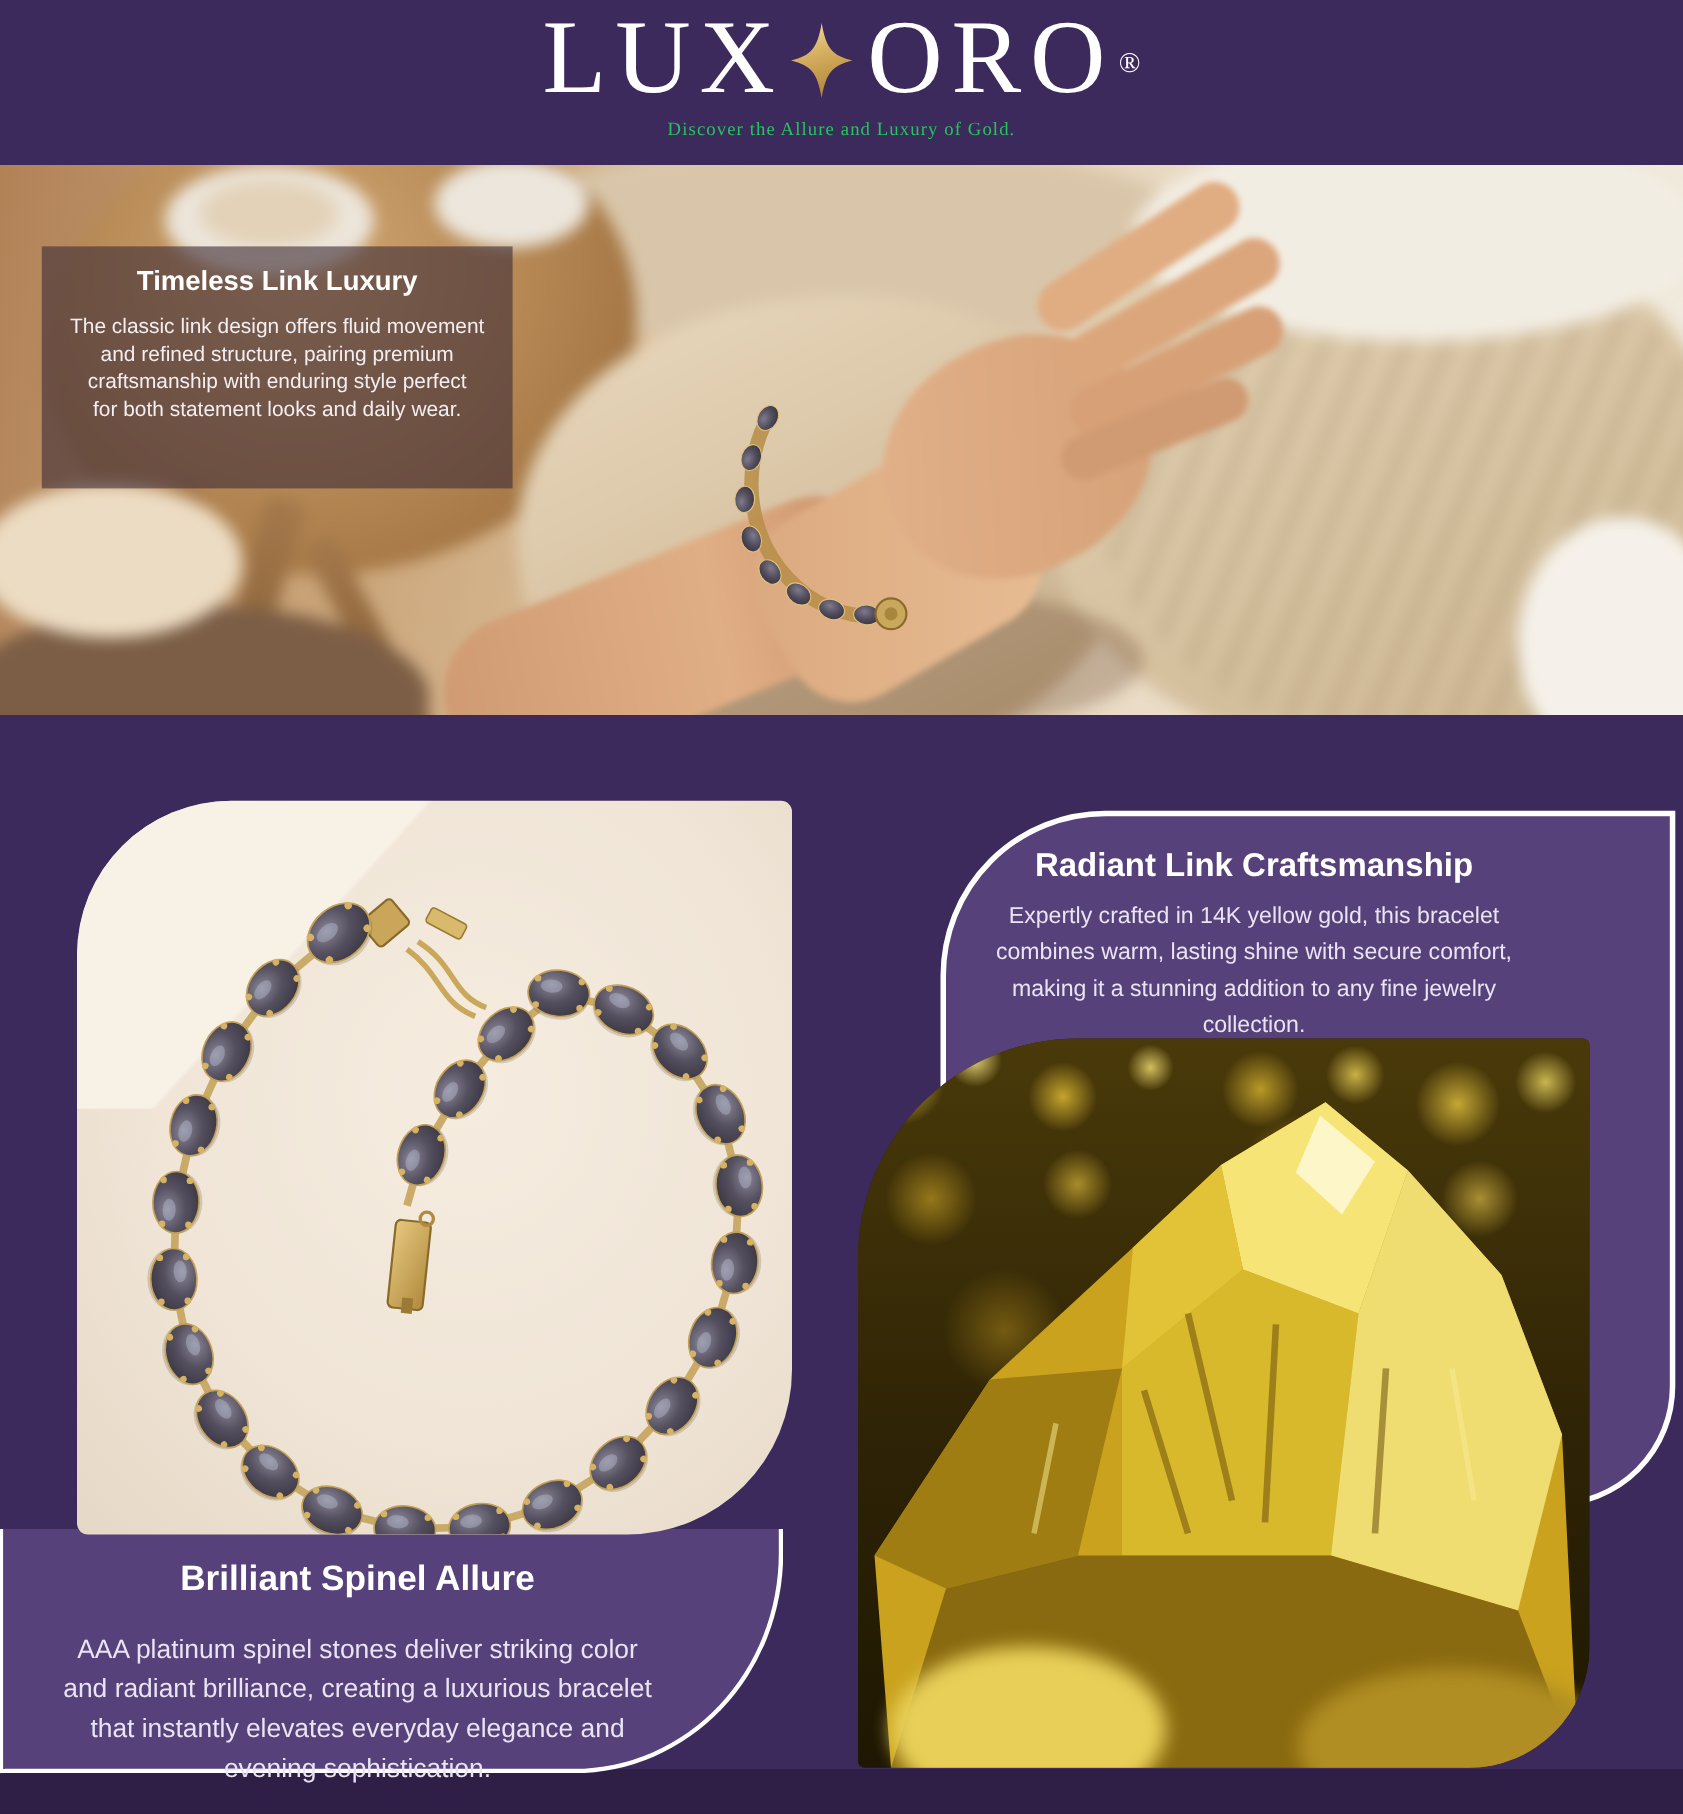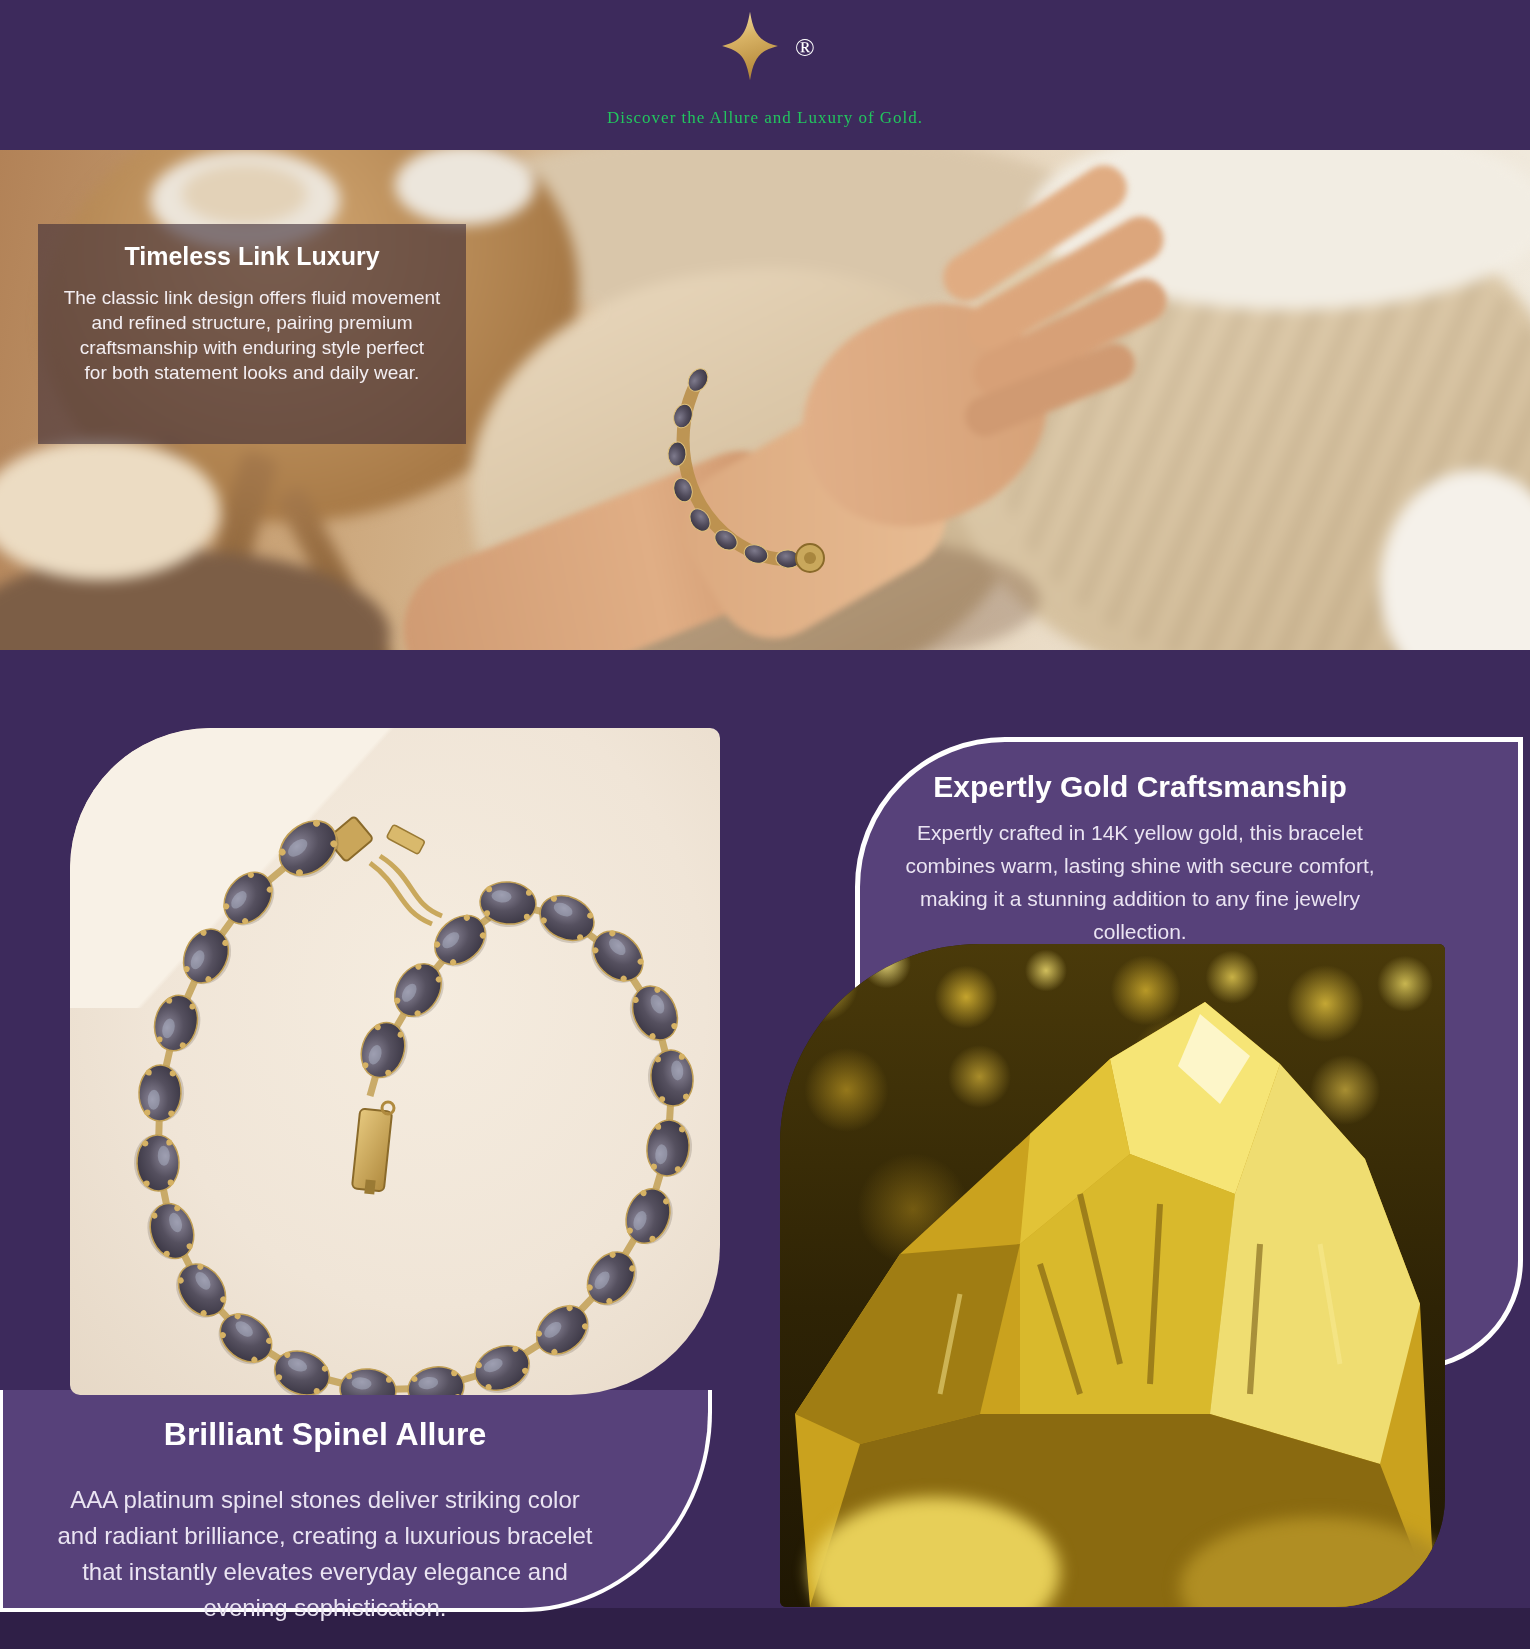--- a/index.html
+++ b/index.html
@@ -107,30 +107,32 @@
   .fg1{left:30px;bottom:-40px;width:250px;height:150px;background:#e7cf58;}
   .fg2{left:400px;bottom:-50px;width:280px;height:140px;background:#b08e23;}
 </style>
 </head>
 <body>
 
 <div id="page">
 
   <div class="abs header">
     <div class="abs logo-row">
+      <span class="logo-word">LUX</span>
       <svg class="star-svg" width="62" height="76" viewBox="-40 -40 80 80" preserveAspectRatio="none">
         <defs>
           <linearGradient id="gstar" x1="0" y1="0" x2="0.25" y2="1">
             <stop offset="0" stop-color="#f2dfa6"></stop>
               <stop offset="0.45" stop-color="#d8b264"></stop>
               <stop offset="1" stop-color="#b4883a"></stop>
           </linearGradient>
         </defs>
         <path d="M0,-36 C5,-12 12,-5 36,0 C12,5 5,12 0,36 C-5,12 -12,5 -36,0 C-12,-5 -5,-12 0,-36 Z" fill="url(#gstar)"></path>
       </svg>
+      <span class="logo-word">ORO</span>
       <span class="rmark">®</span>
     </div>
     <div class="abs tagline">Discover the Allure and Luxury of Gold.</div>
   </div>
 
   <div class="abs hero">
     <div class="hero-blur">
       <div class="abs wallpatch"></div>
       <div class="abs stool"></div>
       <div class="abs cup1"></div>
@@ -274,20 +276,20 @@
   </div>
 
   <div class="abs text-block tb-left">
     <h3>Brilliant Spinel Allure</h3>
     <p>AAA platinum spinel stones deliver striking color
 and radiant brilliance, creating a luxurious bracelet
 that instantly elevates everyday elegance and
 evening sophistication.</p>
   </div>
   <div class="abs text-block tb-right">
-    <h3>Expertly Gold Craftsmanship</h3>
+    <h3>Radiant Link Craftsmanship</h3>
     <p>Expertly crafted in 14K yellow gold, this bracelet
 combines warm, lasting shine with secure comfort,
 making it a stunning addition to any fine jewelry
 collection.</p>
   </div>
 
 </div>
 
 </body></html>

